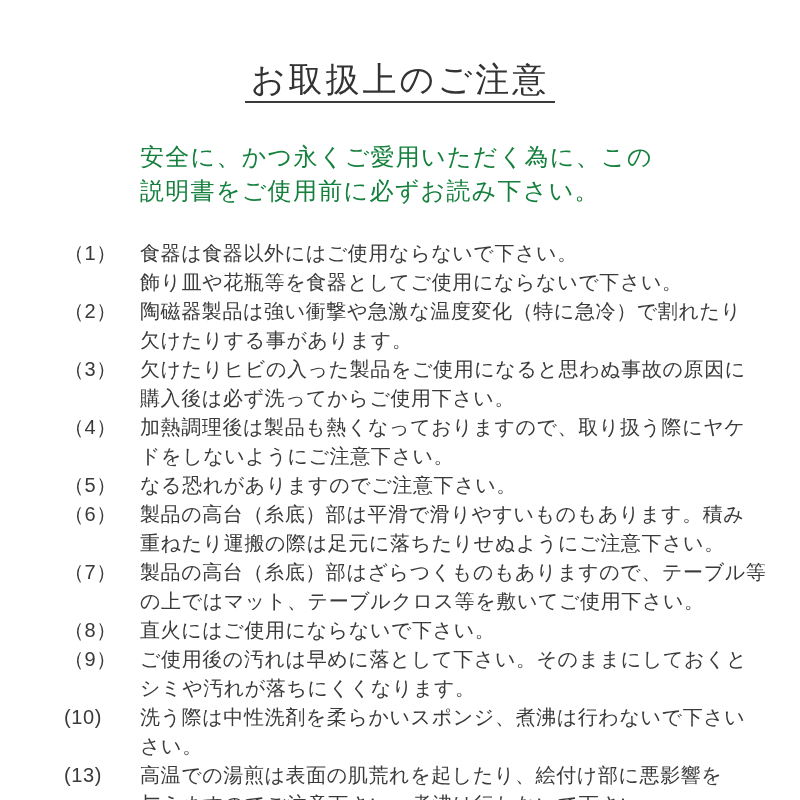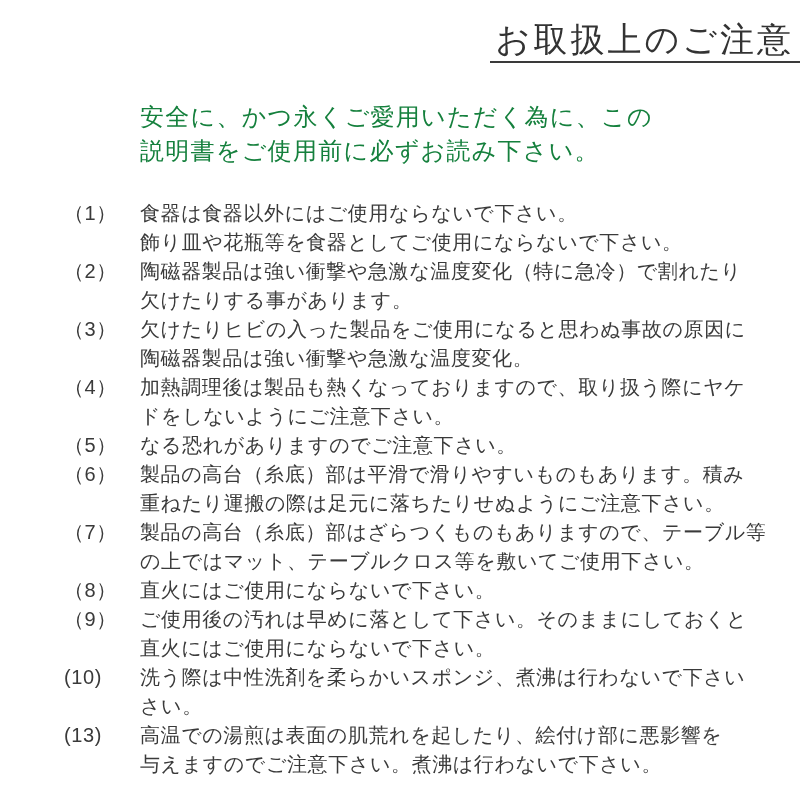--- a/index.html
+++ b/index.html
@@ -10,22 +10,23 @@
   .page {
     position: relative;
     width: 800px;
     height: 800px;
     background: #ffffff;
     overflow: hidden;
     color: #3a3a3a;
     font-family: "Liberation Sans", "DejaVu Sans", sans-serif;
   }
   .title-wrap {
-    text-align: right;
+    text-align: center;
     padding-top: 21px;
+    margin-top: 40px;
   }
   .doc-title {
     display: inline-block;
     font-size: 34px;
     line-height: 36px;
     font-weight: 500;
     letter-spacing: 3px;
     color: #333333;
     border-bottom: 2px solid #3a3a3a;
     padding: 0 6px 4px 6px;
@@ -84,21 +85,21 @@
 
     <div class="item">
       <div class="num">（2）</div>
       <div class="text">陶磁器製品は強い衝撃や急激な温度変化（特に急冷）で割れたり
 欠けたりする事があります。</div>
     </div>
 
     <div class="item">
       <div class="num">（3）</div>
       <div class="text">欠けたりヒビの入った製品をご使用になると思わぬ事故の原因に
-陶磁器製品は強い衝撃や急激な温度変化。</div>
+購入後は必ず洗ってからご使用下さい。</div>
     </div>
 
     <div class="item">
       <div class="num">（4）</div>
       <div class="text">加熱調理後は製品も熱くなっておりますので、取り扱う際にヤケ
 ドをしないようにご注意下さい。</div>
     </div>
 
     <div class="item">
       <div class="num">（5）</div>
@@ -118,21 +119,21 @@
     </div>
 
     <div class="item">
       <div class="num">（8）</div>
       <div class="text">直火にはご使用にならないで下さい。</div>
     </div>
 
     <div class="item">
       <div class="num">（9）</div>
       <div class="text">ご使用後の汚れは早めに落として下さい。そのままにしておくと
-直火にはご使用にならないで下さい。</div>
+シミや汚れが落ちにくくなります。</div>
     </div>
 
     <div class="item">
       <div class="num">(10)</div>
       <div class="text">洗う際は中性洗剤を柔らかいスポンジ、煮沸は行わないで下さい
 さい。</div>
     </div>
 
     <div class="item">
       <div class="num">(13)</div>

